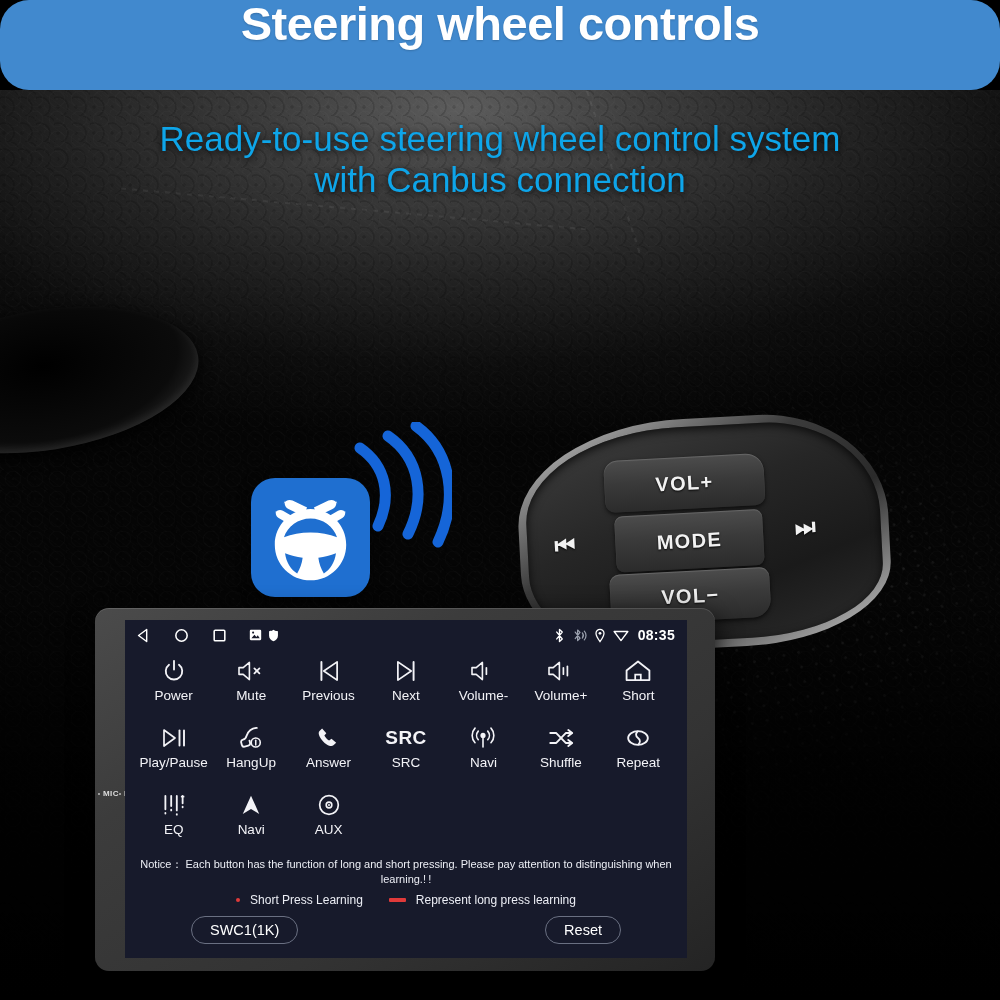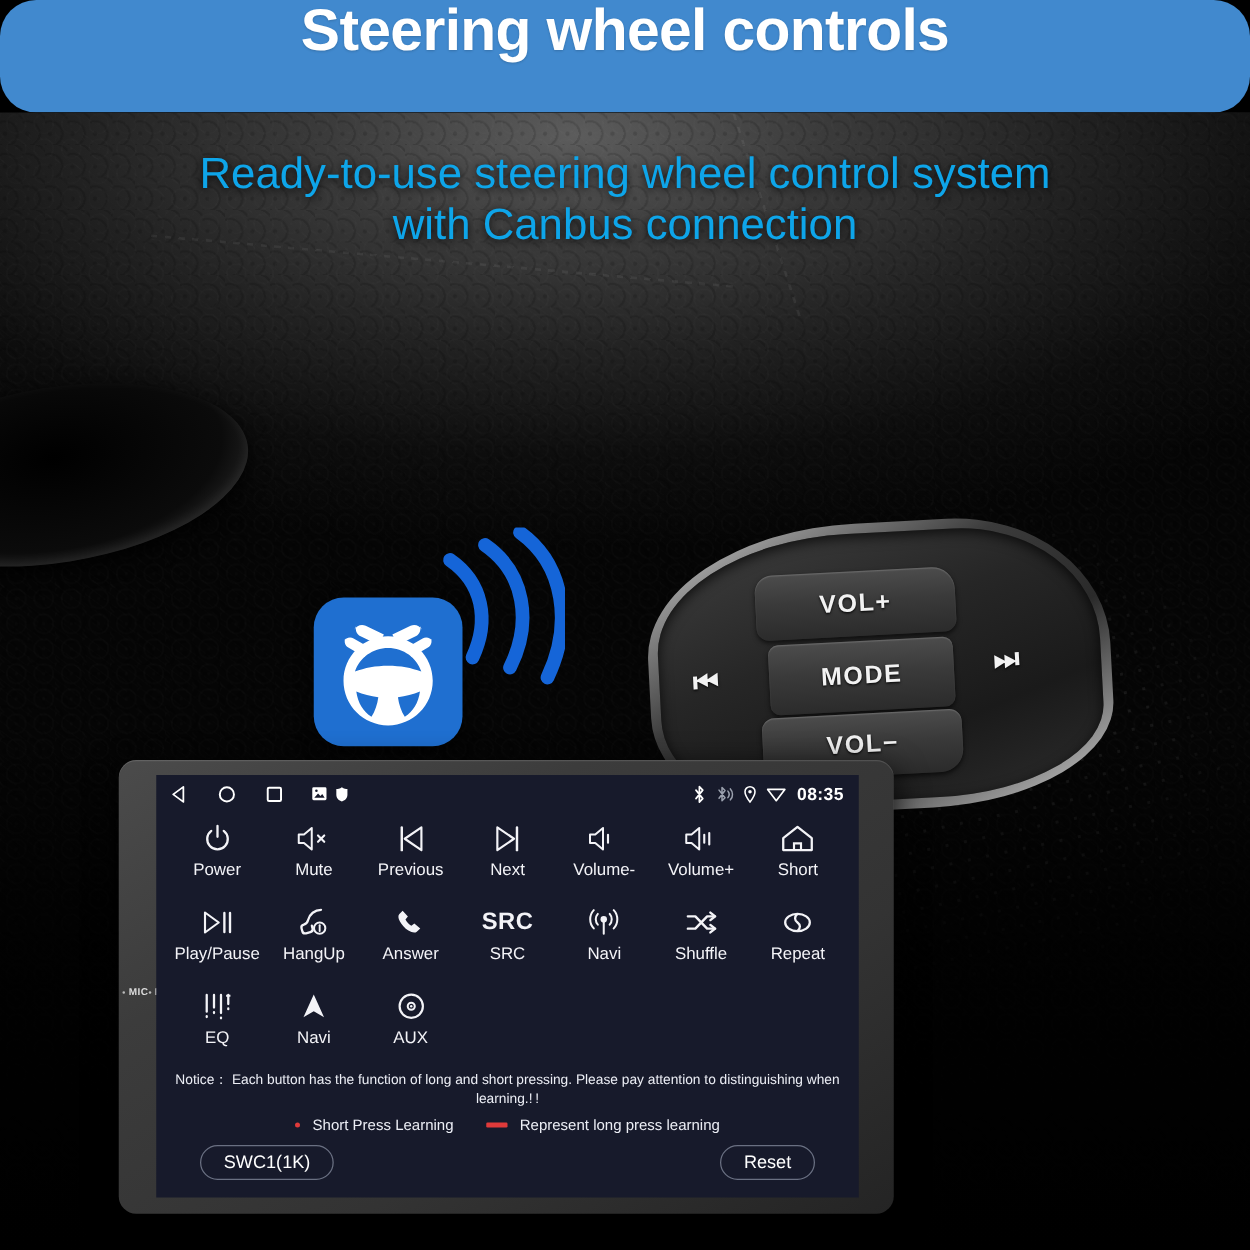--- a/index.html
+++ b/index.html
@@ -189,21 +189,21 @@
   #legend{
     margin-top:6px; display:flex; align-items:center; justify-content:center; gap:10px;
     color:#eceef5; font-size:12px;
   }
   #legend .dot{ width:4px; height:4px; background:#e03a3a; border-radius:50%; display:inline-block; }
   #legend .dash{ width:17px; height:4px; background:#e03a3a; border-radius:1px; display:inline-block; }
   #legend .gap{ width:6px; }
 
   #btn-row{
     margin-top:9px; display:flex; align-items:center; justify-content:space-between;
-    padding:0 35px;
+    padding:0 66px;
   }
   .pill{
     border:1px solid #6a7082; border-radius:16px;
     color:#fff; font-size:14.5px;
     padding:5px 18px; background:transparent;
     font-family:"Liberation Sans", sans-serif;
   }
 </style>
 </head>
 <body>

